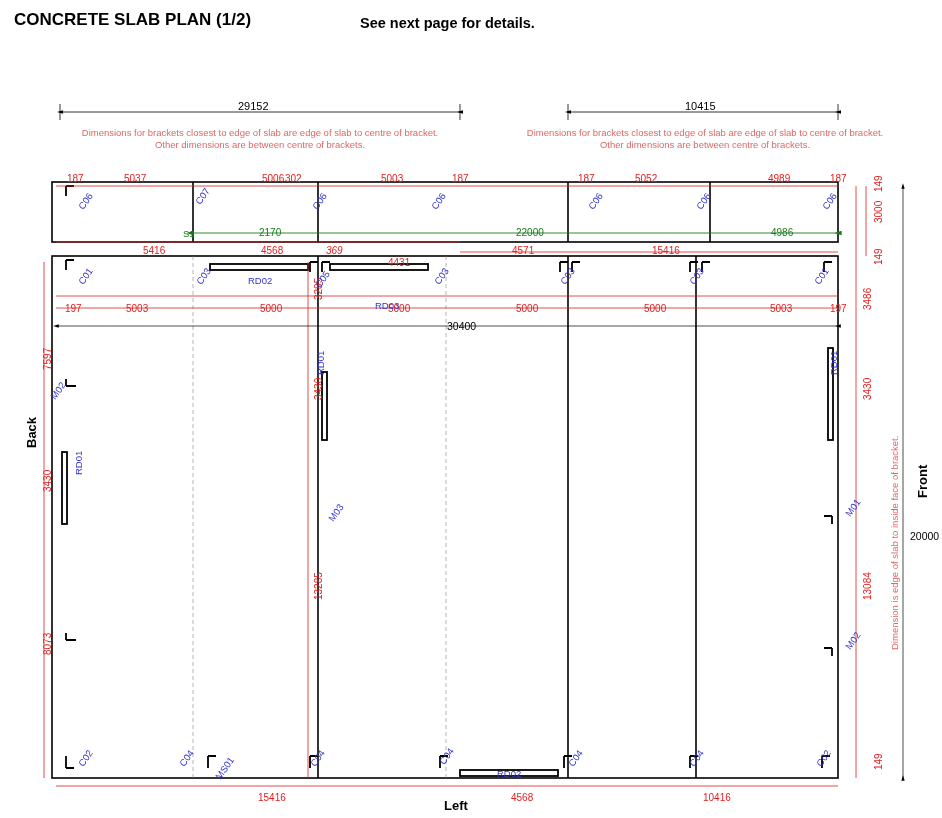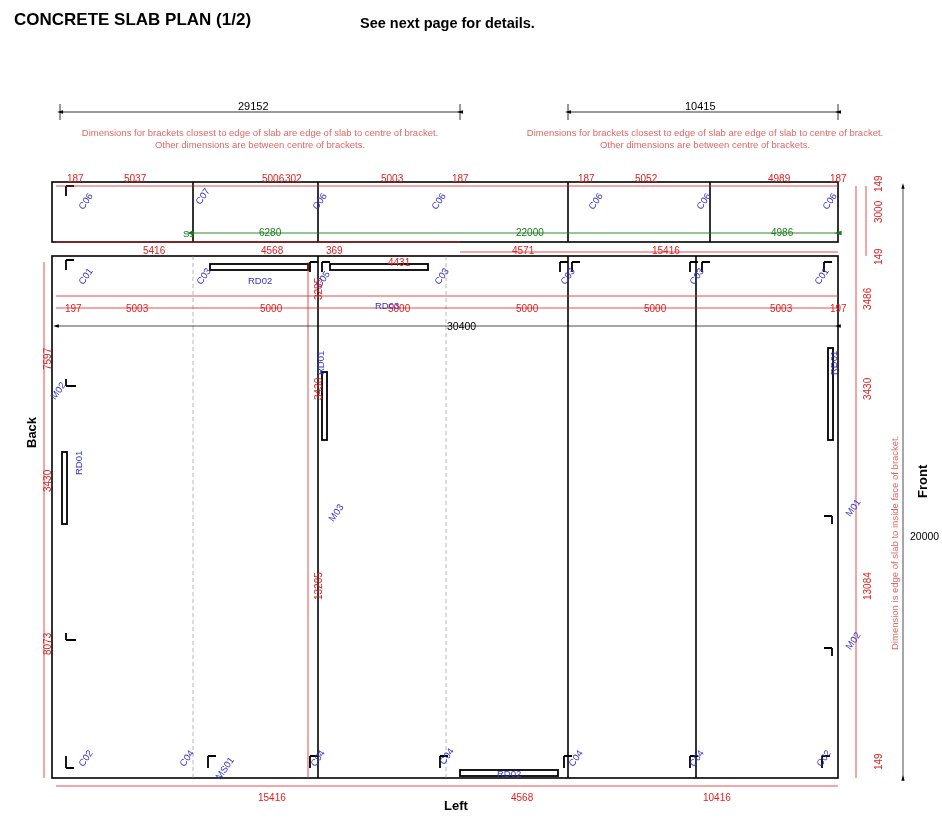--- a/index.html
+++ b/index.html
@@ -159,36 +159,36 @@
       <div class="" style="position: absolute; left: 262px; top: 173px; color: rgb(224, 32, 32); font-size: 10px; white-space: nowrap;">5006</div>
       <div class="" style="position: absolute; left: 285px; top: 173px; color: rgb(224, 32, 32); font-size: 10px; white-space: nowrap;">302</div>
       <div class="" style="position: absolute; left: 381px; top: 173px; color: rgb(224, 32, 32); font-size: 10px; white-space: nowrap;">5003</div>
       <div class="" style="position: absolute; left: 452px; top: 173px; color: rgb(224, 32, 32); font-size: 10px; white-space: nowrap;">187</div>
       <div class="" style="position: absolute; left: 578px; top: 173px; color: rgb(224, 32, 32); font-size: 10px; white-space: nowrap;">187</div>
       <div class="" style="position: absolute; left: 635px; top: 173px; color: rgb(224, 32, 32); font-size: 10px; white-space: nowrap;">5052</div>
       <div class="" style="position: absolute; left: 768px; top: 173px; color: rgb(224, 32, 32); font-size: 10px; white-space: nowrap;">4989</div>
       <div class="" style="position: absolute; left: 830px; top: 173px; color: rgb(224, 32, 32); font-size: 10px; white-space: nowrap;">187</div>
       <div class="" style="position: absolute; left: 131px; top: 245px; color: rgb(224, 32, 32); font-size: 10px; white-space: nowrap; margin-left: 12px;">5416</div>
       <div class="" style="position: absolute; left: 261px; top: 245px; color: rgb(224, 32, 32); font-size: 10px; white-space: nowrap;">4568</div>
-      <div class="" style="position: absolute; left: 326px; top: 245px; color: rgb(224, 32, 32); font-size: 10px; white-space: nowrap;">369</div>
+      <div class="" style="position: absolute; left: 326px; top: 245px; color: rgb(224, 32, 32); font-size: 10px; white-space: nowrap; font-style: italic;">369</div>
       <div class="" style="position: absolute; left: 388px; top: 257px; color: rgb(224, 32, 32); font-size: 10px; white-space: nowrap;">4431</div>
       <div class="" style="position: absolute; left: 512px; top: 245px; color: rgb(224, 32, 32); font-size: 10px; white-space: nowrap;">4571</div>
       <div class="" style="position: absolute; left: 652px; top: 245px; color: rgb(224, 32, 32); font-size: 10px; white-space: nowrap;">15416</div>
       <div class="" style="position: absolute; left: 65px; top: 303px; color: rgb(224, 32, 32); font-size: 10px; white-space: nowrap;">197</div>
       <div class="" style="position: absolute; left: 126px; top: 303px; color: rgb(224, 32, 32); font-size: 10px; white-space: nowrap;">5003</div>
       <div class="" style="position: absolute; left: 260px; top: 303px; color: rgb(224, 32, 32); font-size: 10px; white-space: nowrap;">5000</div>
       <div class="" style="position: absolute; left: 388px; top: 303px; color: rgb(224, 32, 32); font-size: 10px; white-space: nowrap;">5000</div>
       <div class="" style="position: absolute; left: 516px; top: 303px; color: rgb(224, 32, 32); font-size: 10px; white-space: nowrap;">5000</div>
       <div class="" style="position: absolute; left: 644px; top: 303px; color: rgb(224, 32, 32); font-size: 10px; white-space: nowrap;">5000</div>
       <div class="" style="position: absolute; left: 770px; top: 303px; color: rgb(224, 32, 32); font-size: 10px; white-space: nowrap;">5003</div>
       <div class="" style="position: absolute; left: 830px; top: 303px; color: rgb(224, 32, 32); font-size: 10px; white-space: nowrap;">197</div>
       <div class="" style="position: absolute; left: 258px; top: 792px; color: rgb(224, 32, 32); font-size: 10px; white-space: nowrap;">15416</div>
       <div class="" style="position: absolute; left: 511px; top: 792px; color: rgb(224, 32, 32); font-size: 10px; white-space: nowrap;">4568</div>
       <div class="" style="position: absolute; left: 703px; top: 792px; color: rgb(224, 32, 32); font-size: 10px; white-space: nowrap;">10416</div>
-      <div class="" style="position: absolute; left: 259px; top: 227px; color: rgb(26, 122, 26); font-size: 10px; white-space: nowrap;">6280</div>
+      <div class="" style="position: absolute; left: 259px; top: 227px; color: rgb(26, 122, 26); font-size: 10px; white-space: nowrap;">2170</div>
       <div class="" style="position: absolute; left: 516px; top: 227px; color: rgb(26, 122, 26); font-size: 10px; white-space: nowrap;">22000</div>
       <div class="" style="position: absolute; left: 771px; top: 227px; color: rgb(26, 122, 26); font-size: 10px; white-space: nowrap;">4986</div>
       <div class="vtxt" style="position: absolute; left: 873px; top: 223px; color: rgb(224, 32, 32); font-size: 10px; white-space: nowrap; transform-origin: left top; transform: rotate(-90deg);">3000</div>
       <div class="vtxt" style="position: absolute; left: 873px; top: 192px; color: rgb(224, 32, 32); font-size: 10px; white-space: nowrap; transform-origin: left top; transform: rotate(-90deg);">149</div>
       <div class="vtxt" style="position: absolute; left: 873px; top: 265px; color: rgb(224, 32, 32); font-size: 10px; white-space: nowrap; transform-origin: left top; transform: rotate(-90deg);">149</div>
       <div class="vtxt" style="position: absolute; left: 862px; top: 310px; color: rgb(224, 32, 32); font-size: 10px; white-space: nowrap; transform-origin: left top; transform: rotate(-90deg);">3486</div>
       <div class="vtxt" style="position: absolute; left: 862px; top: 400px; color: rgb(224, 32, 32); font-size: 10px; white-space: nowrap; transform-origin: left top; transform: rotate(-90deg);">3430</div>
       <div class="vtxt" style="position: absolute; left: 862px; top: 600px; color: rgb(224, 32, 32); font-size: 10px; white-space: nowrap; transform-origin: left top; transform: rotate(-90deg);">13084</div>
       <div class="vtxt" style="position: absolute; left: 873px; top: 770px; color: rgb(224, 32, 32); font-size: 10px; white-space: nowrap; transform-origin: left top; transform: rotate(-90deg);">149</div>
       <div class="vtxt" style="position: absolute; left: 42px; top: 370px; color: rgb(224, 32, 32); font-size: 10px; white-space: nowrap; transform-origin: left top; transform: rotate(-90deg);">7597</div>

